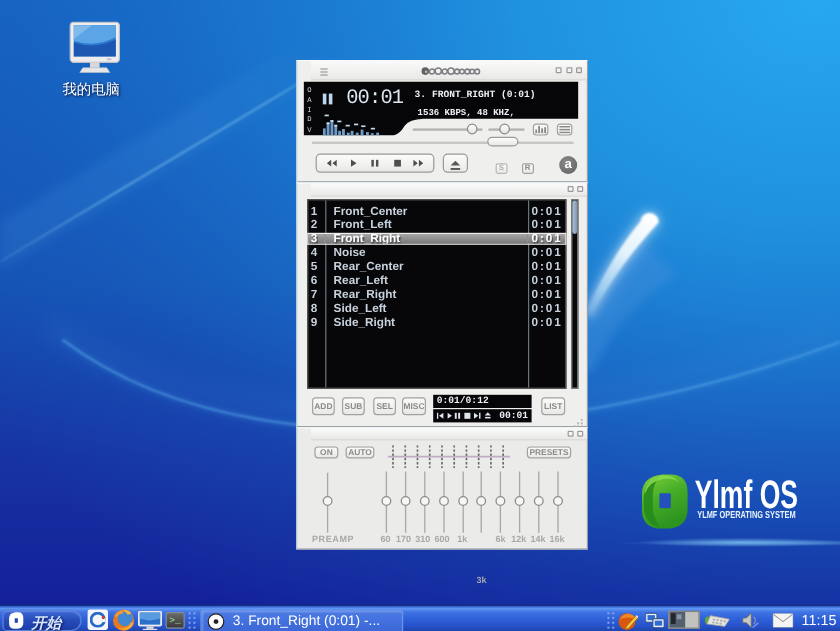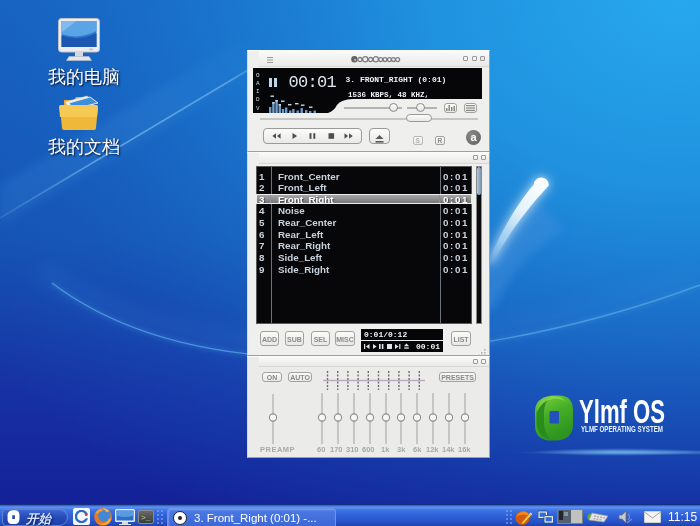--- a/index.html
+++ b/index.html
@@ -1,21 +1,21 @@
 <!DOCTYPE html>
 <html><head>
 <meta charset="utf-8">
 <style>
 * { margin:0; padding:0; box-sizing:border-box; }
 html,body { width:700px; height:526px; overflow:hidden; font-family:"Liberation Sans", sans-serif; -webkit-font-smoothing:antialiased; }
 #desk { position:relative; width:700px; height:526px; background:#1550b0; }
 .abs { position:absolute; }
 
 .dicon { position:absolute; width:56px; text-align:center; }
-.dicon .lbl { color:#fff; font-size:18px; text-shadow:1px 1px 2px rgba(0,0,30,.9); white-space:nowrap; }
+.dicon .lbl { color:#fff; font-size:12px; text-shadow:1px 1px 2px rgba(0,0,30,.9); white-space:nowrap; }
 
 .win { position:absolute; left:247px; width:243px; background:#efefed; border:1px solid #98a0a8; border-left-color:#c8dcec; border-top-color:#fbfbfb;padding-left:11px; }
 .tbar { position:relative; background:linear-gradient(#fafafa,#e9e9e7); border-bottom:1px solid #d8d8d6; }
 .tbtn { position:absolute; width:7px; height:7px; border:1px solid #9a9a9a; border-radius:1px; background:#f4f4f2; }
 
 .obtn { position:absolute; border:1px solid #a2a2a0; border-radius:3px; background:linear-gradient(#fbfbfa,#e8e8e6); color:#8a8a88; font-weight:bold; text-align:center; } .obtn svg{display:block;margin:1px auto 0;}
 .mono { font-family:"Liberation Mono", monospace; }
 
 .prow { position:absolute; left:0; width:216px; height:11.65px; color:#c7d2dd; font-size:9.8px; font-weight:bold; line-height:11.65px; white-space:nowrap; }
 .prow .num { position:absolute; left:3px; }
@@ -119,30 +119,20 @@
   <rect x="4.5" y="3" width="35" height="26" fill="#2e7ad0"></rect>
   <path d="M4.5,3 h35 v10 q-18,9 -35,3 Z" fill="#5ea6e6" opacity="0.95"></path>
   <path d="M4.5,3 l15,0 -15,11.5 Z" fill="#9ccaf0" opacity="0.6"></path>
   <path d="M4.5,17.5 q18,6 35,-2.5 v14 h-35 Z" fill="#1b54ae" opacity="0.9"></path>
   <rect x="32" y="30.6" width="4" height="1.6" rx="0.8" fill="#c2c2c6"></rect>
   <rect x="18" y="34" width="8" height="4.5" fill="#d8d8da"></rect>
   <path d="M12,38.5 h20 l2.5,4 h-25 Z" fill="#e6e6e8" stroke="#c6c6ca" stroke-width="0.5"></path>
  </svg>
  <div class="lbl">我的电脑</div>
 </div>
-<div class="dicon" style="left:48px;top:92px;">
- <svg width="44" height="39" viewBox="0 0 44 39" style="margin-left:6px">
-  <path d="M7,8 h10 l2,-3 h12 l1,3 h5 v6 h-30 Z" fill="#e8a92c"></path>
-  <path d="M8,10 L30,4 l6,5 -24,7 Z" fill="#f4f4f6" stroke="#c8c8cc" stroke-width="0.5"></path>
-  <path d="M12,11 L33,5 l8,6 -25,6 Z" fill="#3f8edc" stroke="#e8e8ea" stroke-width="1"></path>
-  <path d="M5,13 h34 q2,0 2,2 l-2,21 q0,2 -2,2 h-30 q-2,0 -2,-2 l-2,-21 q0,-2 2,-2 Z" fill="#f0b838"></path>
-  <path d="M5,13 h34 q2,0 2,2 l-1,10 h-37 l-1,-10 q0,-2 2,-2 Z" fill="#f6ca52"></path>
- </svg>
- <div class="lbl">我的文档</div>
-</div>
 
 <div class="win" style="top:50px;height:102px;">
   <div class="tbar" style="height:16px;">
     <div style="position:absolute;left:8px;top:5.5px;width:5.5px;height:1px;background:#9a9a9a;box-shadow:0 2.5px #9a9a9a,0 5px #9a9a9a;"></div>
     <svg style="position:absolute;left:92px;top:3.5px" width="50" height="8" viewBox="0 0 50 8">
       <circle cx="3.4" cy="4.2" r="3.2" fill="#626264"></circle>
           <circle cx="4.1" cy="4.8" r="1.1" fill="#b8b8ba"></circle>
       <g fill="none" stroke="#7e7e82" stroke-width="1.3">
         <circle cx="9" cy="4.6" r="2.1"></circle>
             <circle cx="14.2" cy="4.2" r="2.6"></circle>
@@ -403,21 +393,21 @@
           <circle cx="217" cy="30.5" r="3.6"></circle>
     </g>
   </svg>
   <div class="abs" style="left:12px;top:88px;color:#a8a8a6;font-size:7.5px;font-weight:bold;letter-spacing:0.5px;">PREAMP</div>
   <div class="abs" style="left:68px;top:88px;width:160px;color:#a8a8a6;font-size:7.5px;font-weight:bold;">
     <span style="position:absolute;left:1px;">60</span>
         <span style="position:absolute;left:14px;">170</span>
         <span style="position:absolute;left:30px;">310</span>
         <span style="position:absolute;left:46px;">600</span>
         <span style="position:absolute;left:65px;">1k</span>
-        <span style="position:absolute;left:81px;">3k</span>
+        <span style="position:absolute;left:81px;margin-top:34px;">3k</span>
         <span style="position:absolute;left:97px;">6k</span>
         <span style="position:absolute;left:110px;">12k</span>
         <span style="position:absolute;left:126px;">14k</span>
         <span style="position:absolute;left:142px;">16k</span>
   </div>
 </div>
 
 <div id="taskbar">
 
   <div class="abs" style="left:2px;top:2.5px;width:66px;height:18px;border-radius:4px 9px 9px 4px;background:linear-gradient(#3f6ad6,#2549b6 55%,#1e3fa8);border:1px solid #5a82d8;box-shadow:inset 0 1px 1px rgba(160,190,255,.35);">

